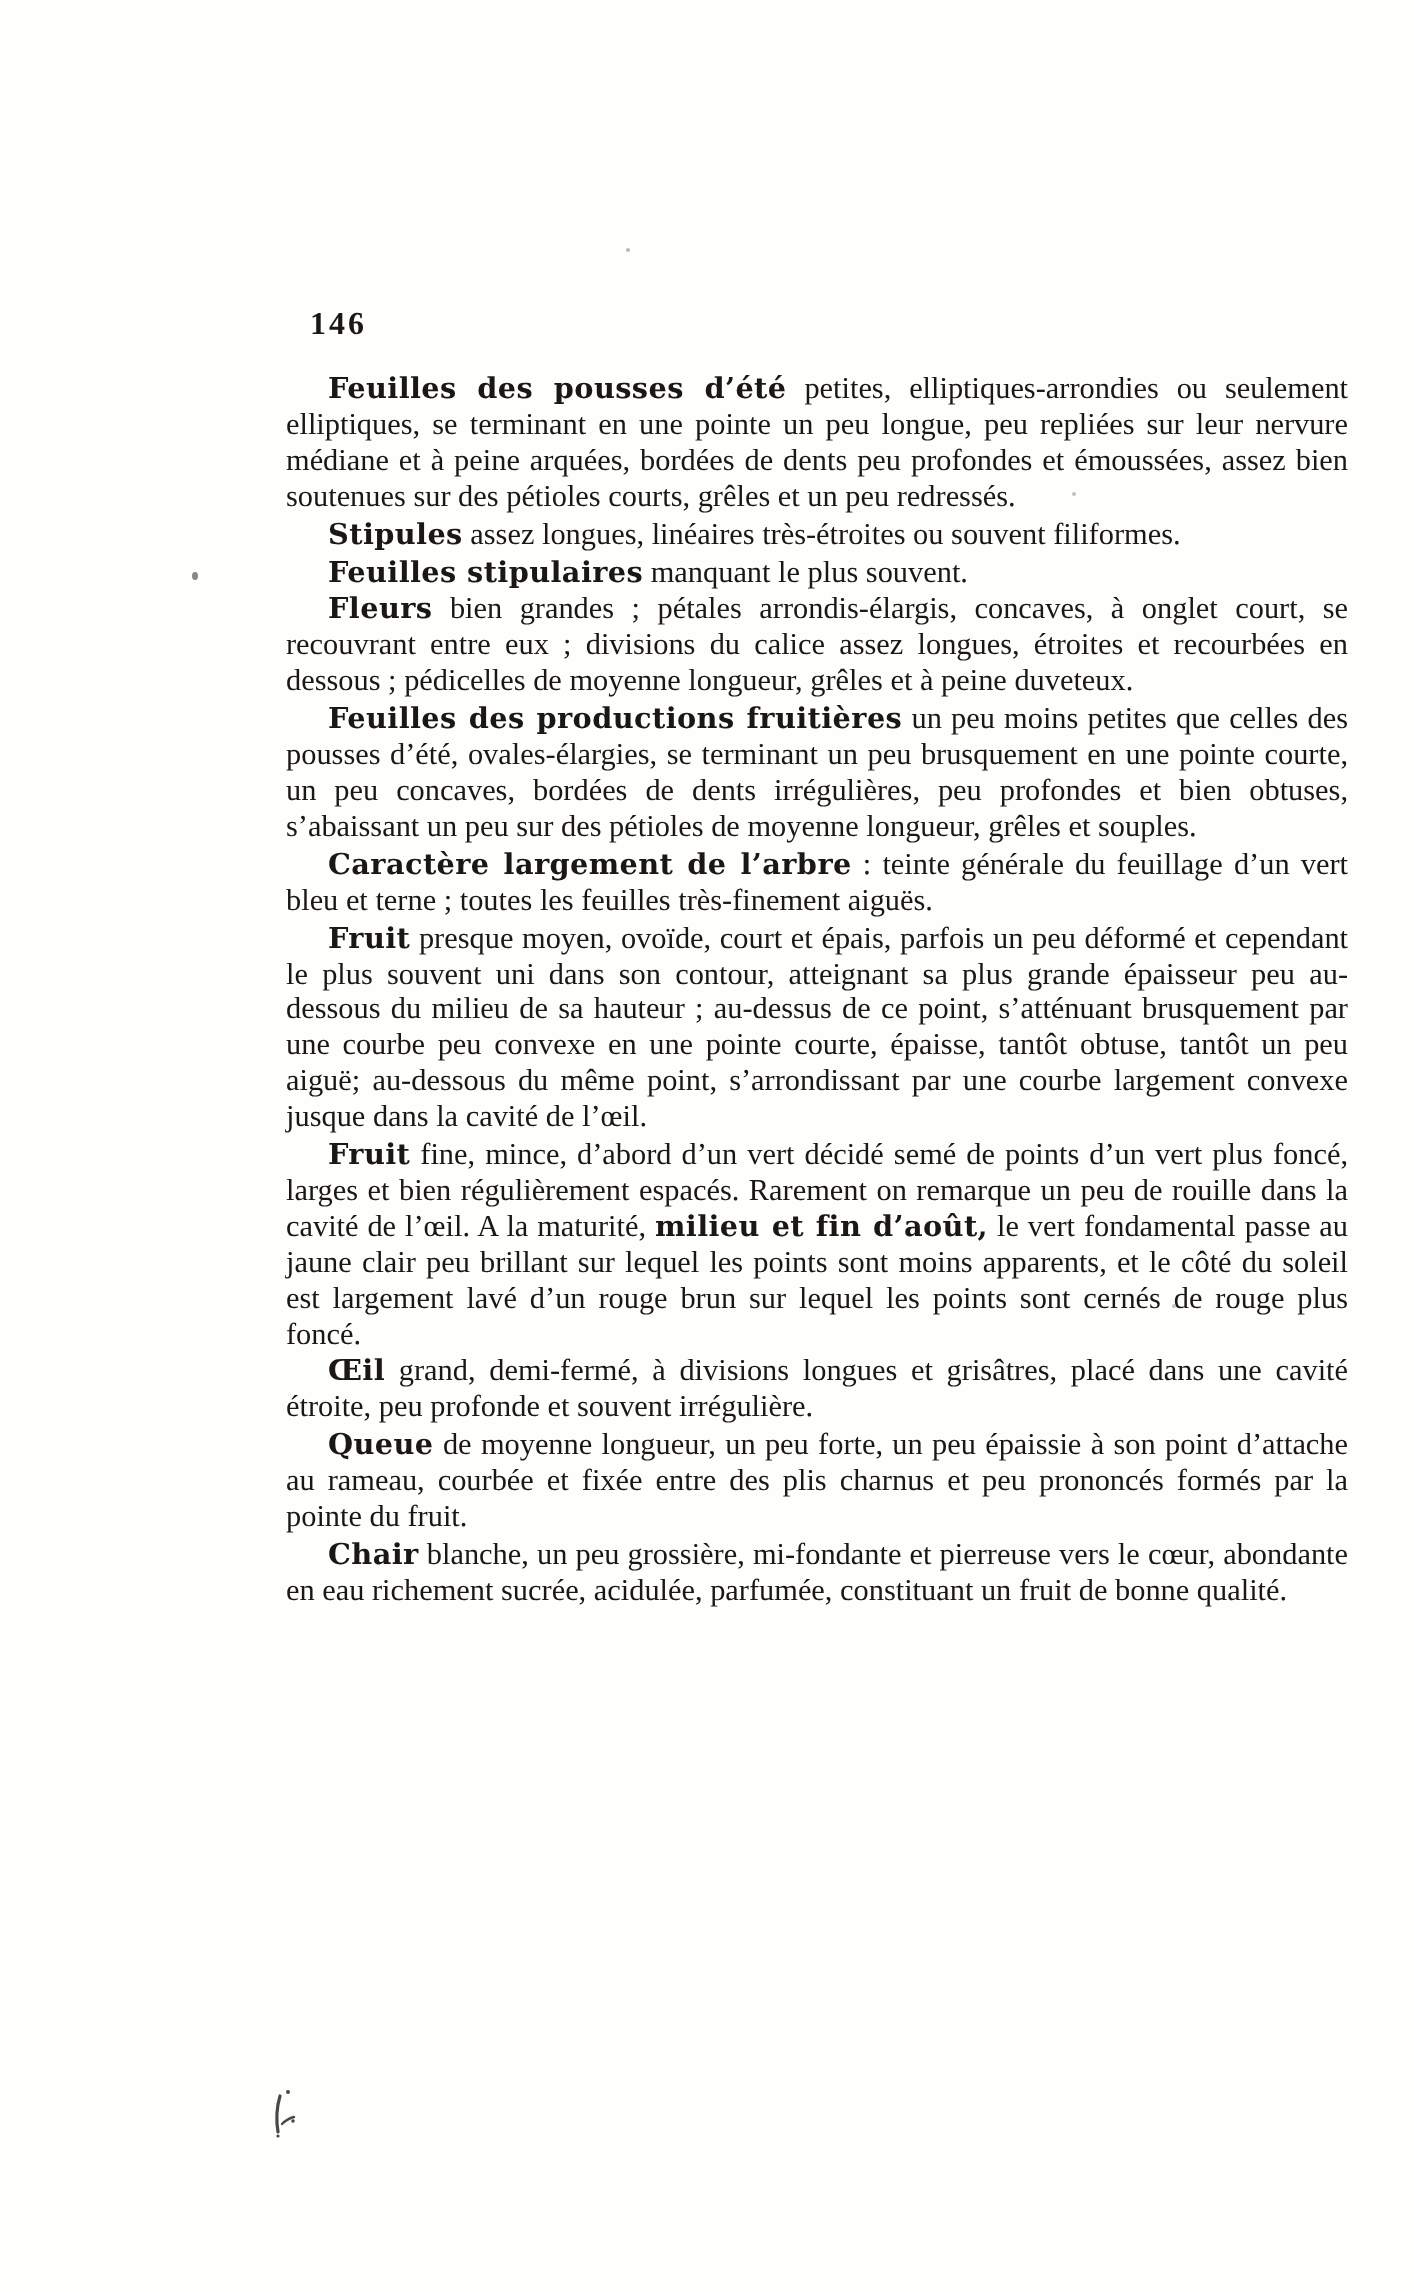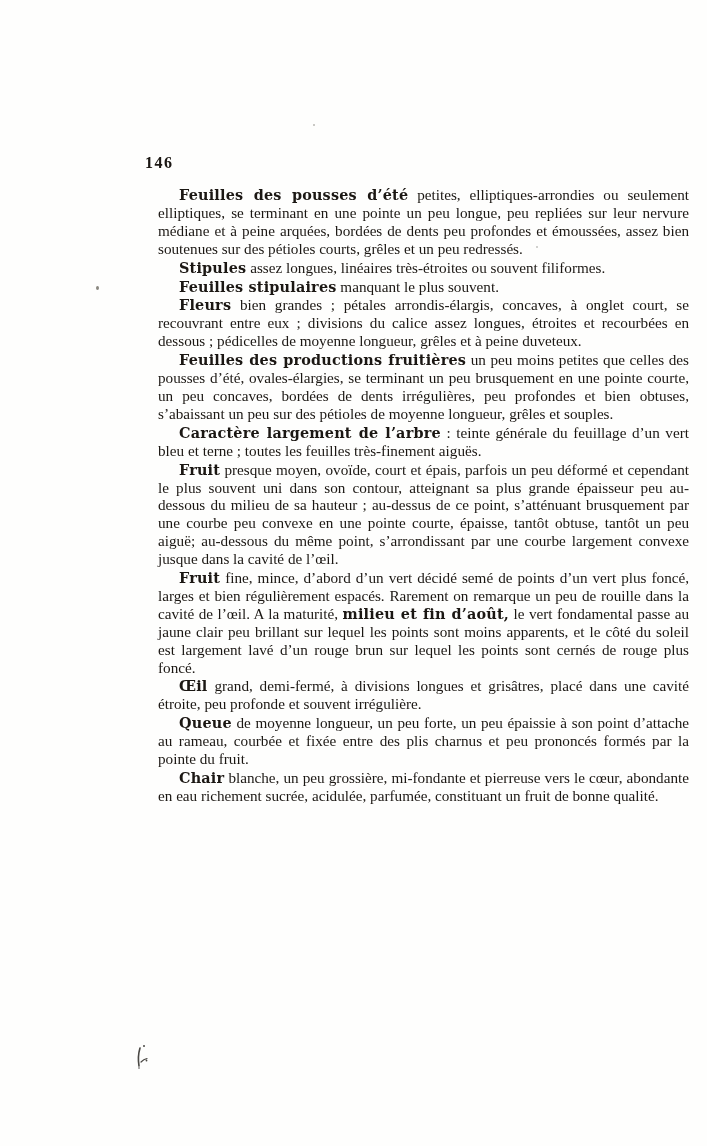--- a/index.html
+++ b/index.html
@@ -9,31 +9,31 @@
     background:#fefefdff;
     overflow:hidden;
     font-family:"Liberation Serif","DejaVu Serif",serif;
     color:#1b1713;
     -webkit-font-smoothing:antialiased;
   }
   .running-head{
     position:absolute;top:153px;left:143px;width:531px;height:20px;
   }
   .page-number{
-    position:absolute;left:2px;top:1px;
+    position:absolute;left:12px;top:1px;
     font-size:16px;font-weight:700;letter-spacing:1.5px;
   }
   .running-title{
     position:absolute;left:0;right:0;top:0;
     text-align:center;
     transform:translateX(26px);
     font-size:15px;font-weight:700;letter-spacing:2.6px;
   }
   .text-block{
-    position:absolute;left:158px;top:186px;width:531px;
+    position:absolute;left:143px;top:186px;width:531px;
     font-size:15.2px;line-height:17.9px;
     text-align:justify;text-justify:inter-word;
   }
   p.entry{margin:0 0 1px 0;text-indent:21px;}
   .term,.bold-mid{
     font-family:"DejaVu Serif","Liberation Serif",serif;
     font-weight:700;
     font-size:14.4px;
     letter-spacing:0.2px;
   }

